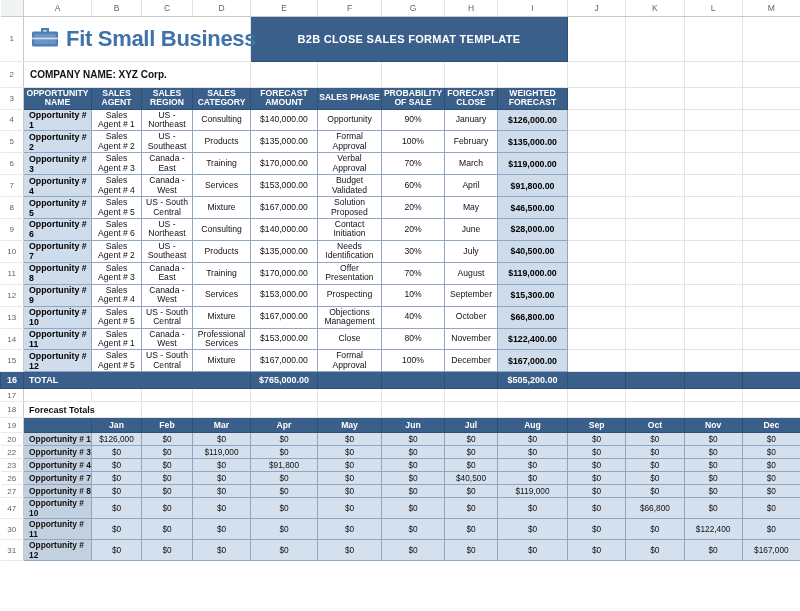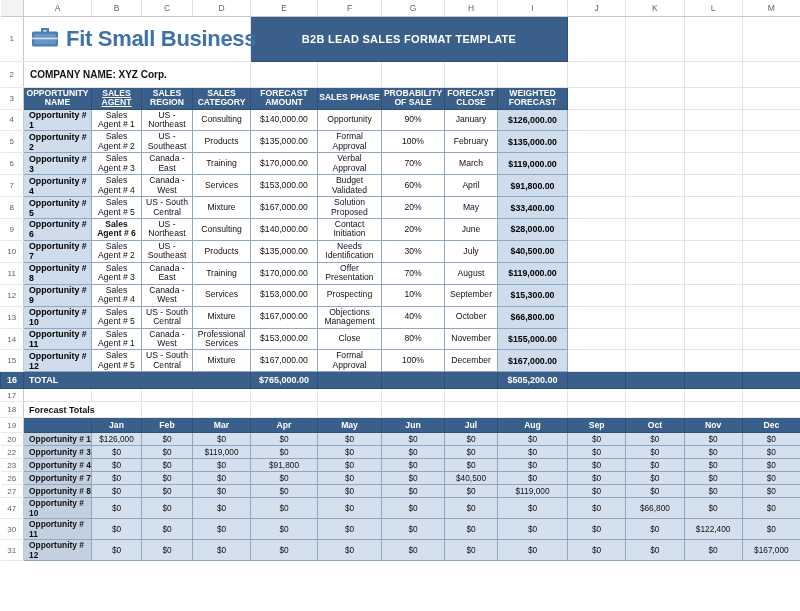--- a/index.html
+++ b/index.html
@@ -132,21 +132,21 @@
             <div class="logo-wrap">
               <span><svg width="30" height="26" viewBox="0 0 30 26">
                   <path d="M11 4 h8 v4 h-2.4 V6.2 h-3.2 V8 H11 Z" fill="#4a7db5"></path>
                   <rect x="2" y="7.5" width="26" height="15" rx="1.6" fill="#4a7db5"></rect>
                   <rect x="4.2" y="9.7" width="21.6" height="10.6" rx="1" fill="#ffffff" opacity="0.18"></rect>
                   <rect x="2" y="13.6" width="26" height="1.7" fill="#dce6f1" opacity="0.9"></rect>
                 </svg></span>
               <span class="logo-text">Fit Small Business</span>
             </div>
           </td>
-          <td class="banner-cell" colspan="5">B2B LEAD SALES FORMAT TEMPLATE</td>
+          <td class="banner-cell" colspan="5">B2B CLOSE SALES FORMAT TEMPLATE</td>
           <td class="gridcell"></td>
           <td class="gridcell"></td>
           <td class="gridcell"></td>
           <td class="gridcell"></td>
         </tr>
         <tr style="height: 26px;">
           <td class="rowhdr">2</td>
           <td class="company-cell" colspan="4">COMPANY NAME: XYZ Corp.</td>
           <td class="gridcell"></td>
           <td class="gridcell"></td>
@@ -154,21 +154,21 @@
           <td class="gridcell"></td>
           <td class="gridcell"></td>
           <td class="gridcell"></td>
           <td class="gridcell"></td>
           <td class="gridcell"></td>
           <td class="gridcell"></td>
         </tr>
         <tr style="height: 22px;">
           <td class="rowhdr">3</td>
           <td class="th-main" style="width: 68px;">OPPORTUNITY NAME</td>
-          <td class="th-main" style="width: 50px; text-decoration: underline;">SALES AGENT</td>
+          <td class="th-main" style="width: 50px;">SALES AGENT</td>
           <td class="th-main" style="width: 51px;">SALES REGION</td>
           <td class="th-main" style="width: 58px;">SALES CATEGORY</td>
           <td class="th-main" style="width: 67px;">FORECAST AMOUNT</td>
           <td class="th-main" style="width: 64px;">SALES PHASE</td>
           <td class="th-main" style="width: 63px;">PROBABILITY OF SALE</td>
           <td class="th-main" style="width: 53px;">FORECAST CLOSE</td>
           <td class="th-main" style="width: 70px;">WEIGHTED FORECAST</td>
           <td class="gridcell"></td>
           <td class="gridcell"></td>
           <td class="gridcell"></td>
@@ -241,30 +241,30 @@
         <tr style="height: 21px;">
           <td class="rowhdr">8</td>
           <td class="td-name" style="width: 68px;">Opportunity # 5</td>
           <td class="td-main" style="width: 50px;">Sales Agent # 5</td>
           <td class="td-main" style="width: 51px;">US - South Central</td>
           <td class="td-main" style="width: 58px;">Mixture</td>
           <td class="td-main" style="width: 67px;">$167,000.00</td>
           <td class="td-main" style="width: 64px;">Solution Proposed</td>
           <td class="td-main" style="width: 63px;">20%</td>
           <td class="td-main" style="width: 53px;">May</td>
-          <td class="td-weighted" style="width: 70px;">$33,400.00</td>
+          <td class="td-weighted" style="width: 70px;">$46,500.00</td>
           <td class="gridcell"></td>
           <td class="gridcell"></td>
           <td class="gridcell"></td>
           <td class="gridcell"></td>
         </tr>
         <tr style="height: 21px;">
           <td class="rowhdr">9</td>
           <td class="td-name" style="width: 68px;">Opportunity # 6</td>
-          <td class="td-main" style="width: 50px; font-weight: bold;">Sales Agent # 6</td>
+          <td class="td-main" style="width: 50px;">Sales Agent # 6</td>
           <td class="td-main" style="width: 51px;">US - Northeast</td>
           <td class="td-main" style="width: 58px;">Consulting</td>
           <td class="td-main" style="width: 67px;">$140,000.00</td>
           <td class="td-main" style="width: 64px;">Contact Initiation</td>
           <td class="td-main" style="width: 63px;">20%</td>
           <td class="td-main" style="width: 53px;">June</td>
           <td class="td-weighted" style="width: 70px;">$28,000.00</td>
           <td class="gridcell"></td>
           <td class="gridcell"></td>
           <td class="gridcell"></td>
@@ -337,21 +337,21 @@
         <tr style="height: 21px;">
           <td class="rowhdr">14</td>
           <td class="td-name" style="width: 68px;">Opportunity # 11</td>
           <td class="td-main" style="width: 50px;">Sales Agent # 1</td>
           <td class="td-main" style="width: 51px;">Canada - West</td>
           <td class="td-main" style="width: 58px;">Professional Services</td>
           <td class="td-main" style="width: 67px;">$153,000.00</td>
           <td class="td-main" style="width: 64px;">Close</td>
           <td class="td-main" style="width: 63px;">80%</td>
           <td class="td-main" style="width: 53px;">November</td>
-          <td class="td-weighted" style="width: 70px;">$155,000.00</td>
+          <td class="td-weighted" style="width: 70px;">$122,400.00</td>
           <td class="gridcell"></td>
           <td class="gridcell"></td>
           <td class="gridcell"></td>
           <td class="gridcell"></td>
         </tr>
         <tr style="height: 21px;">
           <td class="rowhdr">15</td>
           <td class="td-name" style="width: 68px;">Opportunity # 12</td>
           <td class="td-main" style="width: 50px;">Sales Agent # 5</td>
           <td class="td-main" style="width: 51px;">US - South Central</td>

